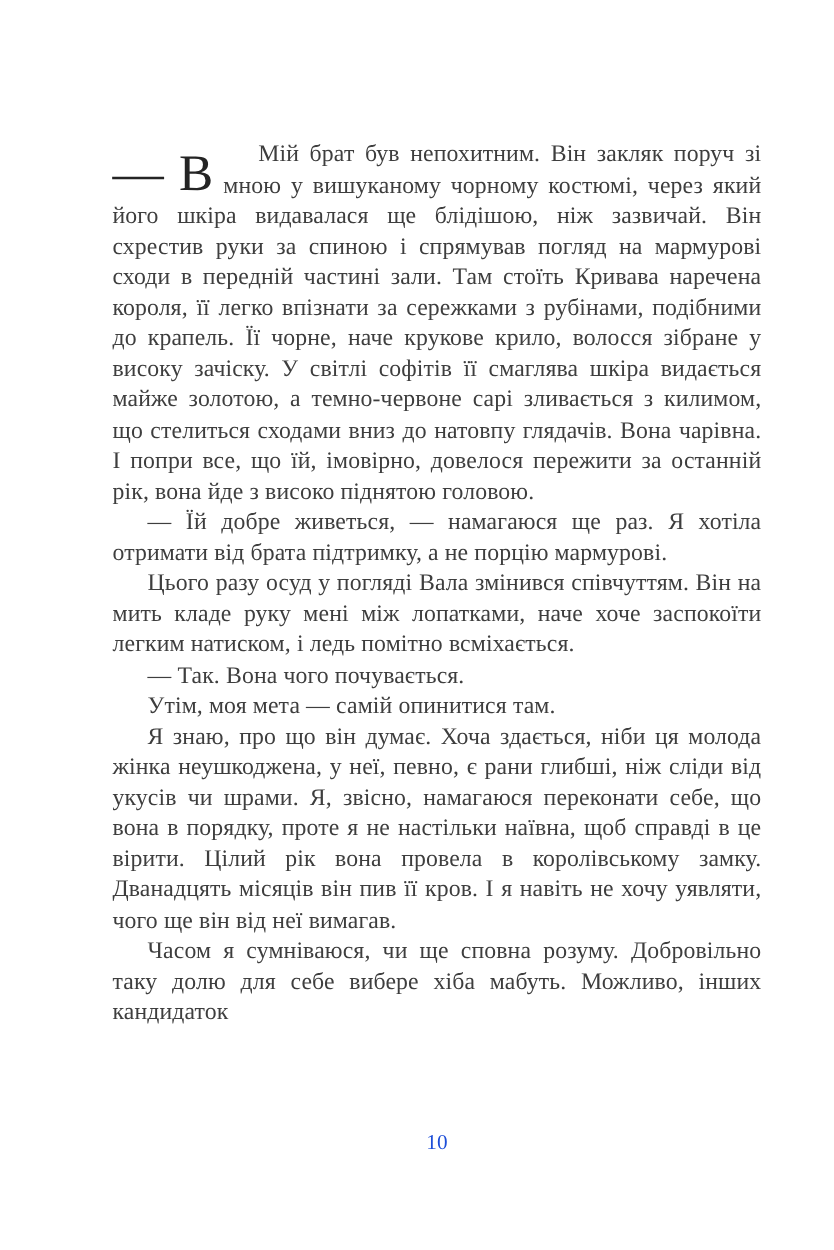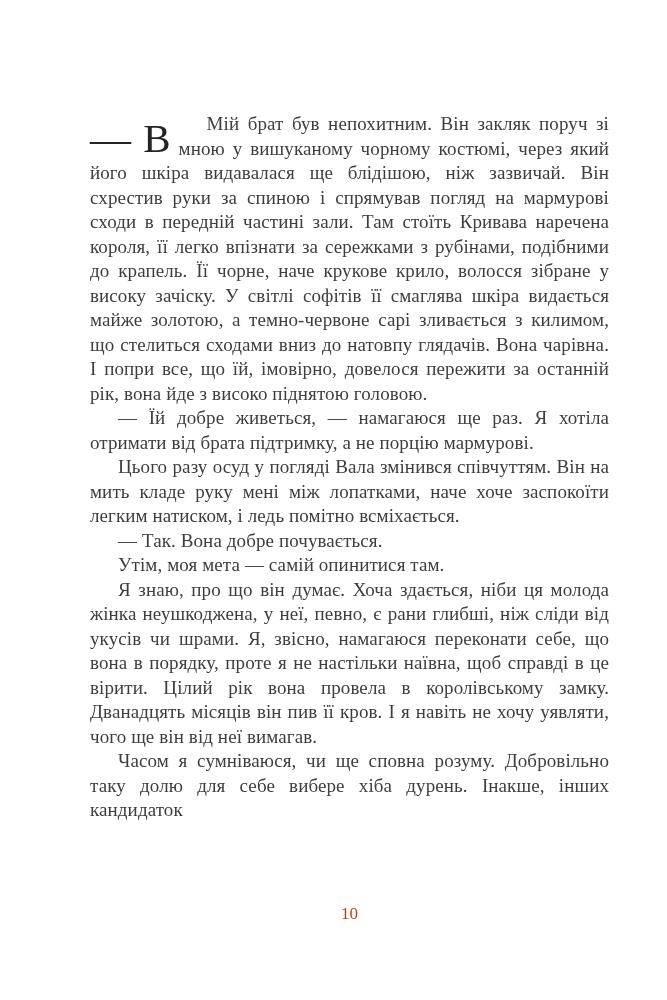--- a/index.html
+++ b/index.html
@@ -46,37 +46,37 @@
     white-space: nowrap;
   }
   .folio {
     position: absolute;
     left: 90px;
     top: 903px;
     width: 519px;
     text-align: center;
     font-size: 17px;
     line-height: 22px;
-    color: #c2410c;
+    color: #1d4ed8;
   }
 </style>
 </head>
 <body>
 
 <div class="book-page">
 
   <div class="text-block">
 
     <p class="opening"><span class="drop-cap">— В</span></p>
 
     <p>Мій брат був непохитним. Він закляк поруч зі мною у вишуканому чорному костюмі, через який його шкіра видавалася ще блідішою, ніж зазвичай. Він схрестив руки за спиною і спрямував погляд на мармурові сходи в передній частині зали. Там стоїть Кривава наречена короля, її легко впізнати за сережками з рубінами, подібними до крапель. Її чорне, наче крукове крило, волосся зібране у високу зачіску. У світлі софітів її смаглява шкіра видається майже золотою, а темно-червоне сарі зливається з килимом, що стелиться сходами вниз до натовпу глядачів. Вона чарівна. І попри все, що їй, імовірно, довелося пережити за останній рік, вона йде з високо піднятою головою.</p>
     <p>— Їй добре живеться, — намагаюся ще раз. Я хотіла отримати від брата підтримку, а не порцію мармурові.</p>
     <p>Цього разу осуд у погляді Вала змінився співчуттям. Він на мить кладе руку мені між лопатками, наче хоче заспокоїти легким натиском, і ледь помітно всміхається.</p>
-    <p>— Так. Вона добре почувається.</p>
+    <p>— Так. Вона чого почувається.</p>
     <p>Утім, моя мета — самій опинитися там.</p>
     <p>Я знаю, про що він думає. Хоча здається, ніби ця молода жінка неушкоджена, у неї, певно, є рани глибші, ніж сліди від укусів чи шрами. Я, звісно, намагаюся переконати себе, що вона в порядку, проте я не настільки наївна, щоб справді в це вірити. Цілий рік вона провела в королівському замку. Дванадцять місяців він пив її кров. І я навіть не хочу уявляти, чого ще він від неї вимагав.</p>
-    <p>Часом я сумніваюся, чи ще сповна розуму. Добровільно таку долю для себе вибере хіба дурень. Інакше, інших кандидаток</p>
+    <p>Часом я сумніваюся, чи ще сповна розуму. Добровільно таку долю для себе вибере хіба мабуть. Можливо, інших кандидаток</p>
 
   </div>
 
   <div class="folio">10</div>
 
 </div>
 
 </body></html>

